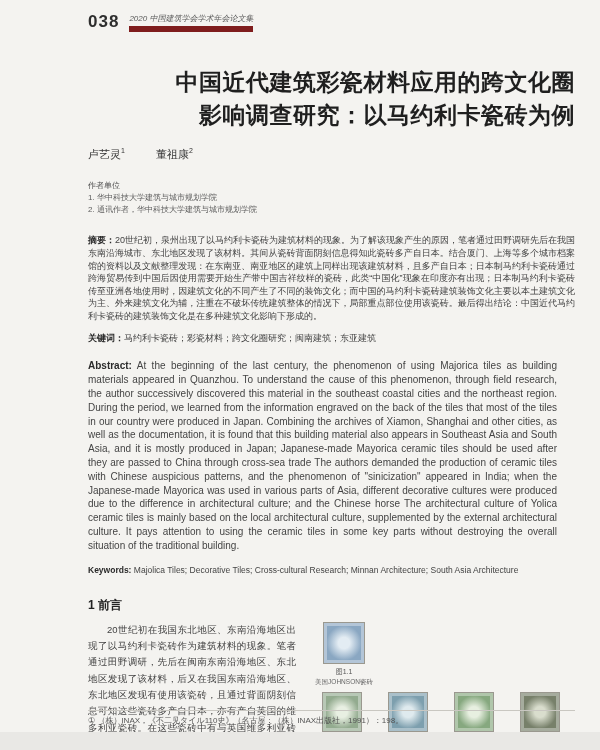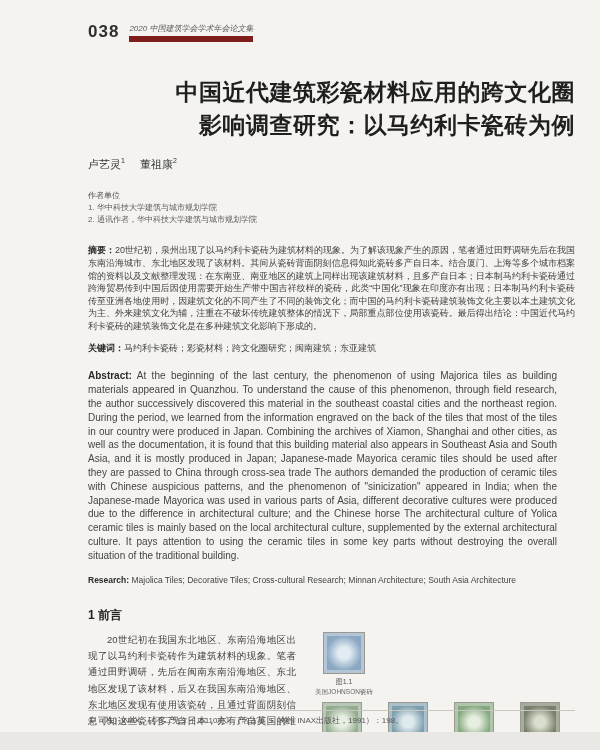--- a/index.html
+++ b/index.html
@@ -1,31 +1,31 @@
 <!DOCTYPE html>
 <html><head>
 <meta charset="utf-8">
 <style>
   html,body{margin:0;padding:0;background:#e9e8e5;}
   .page{
     width:600px;height:732px;box-sizing:border-box;position:relative;
     margin:0 auto;background:#f4f3f0;overflow:hidden;
-    padding:22px 25px 0 88px;
+    padding:12px 25px 0 88px;
     font-family:"Liberation Sans","DejaVu Sans",sans-serif;
     color:#3f3f3f;
   }
   
   .page-header{display:flex;align-items:flex-end;gap:10px;}
   .page-num{font-size:17px;font-weight:bold;color:#2e2e2e;letter-spacing:1px;}
   .proc-title{font-size:8px;color:#5a5a5a;padding-bottom:2px;border-bottom:6px solid #7f1d1d;font-style:italic;}
   
   .title{margin:34px 0 0 0;font-size:23px;line-height:1.42;font-weight:bold;color:#1f1f1f;letter-spacing:0.5px;text-align:right;}
   
   .authors{margin-top:16px;font-size:11px;color:#333;}
-  .authors .a2{margin-left:12px;}
+  .authors .a2{margin-left:28px;}
   .authors sup{font-size:7px;color:#333;}
   
   .affiliation{margin-top:18px;font-size:8px;color:#5c5c5c;line-height:1.5;}
   .affil-label{color:#4a4a4a;}
   
   .abstract-cn{margin:18px 0 0 0;font-size:9px;line-height:1.4;text-align:justify;color:#424242;}
   .abstract-cn b{color:#2b2b2b;}
   .keywords-cn{margin:10px 0 0 0;font-size:9px;color:#424242;}
   .keywords-cn b{color:#2b2b2b;}
   
@@ -85,21 +85,21 @@
     <div>1. 华中科技大学建筑与城市规划学院</div>
     <div>2. 通讯作者，华中科技大学建筑与城市规划学院</div>
   </div>
 
   <p class="abstract-cn"><b>摘要：</b><span>20世纪初，泉州出现了以马约利卡瓷砖为建筑材料的现象。为了解该现象产生的原因，笔者通过田野调研先后在我国东南沿海城市、东北地区发现了该材料。其间从瓷砖背面阴刻信息得知此瓷砖多产自日本。结合厦门、上海等多个城市档案馆的资料以及文献整理发现：在东南亚、南亚地区的建筑上同样出现该建筑材料，且多产自日本；日本制马约利卡瓷砖通过跨海贸易传到中国后因使用需要开始生产带中国吉祥纹样的瓷砖，此类“中国化”现象在印度亦有出现；日本制马约利卡瓷砖传至亚洲各地使用时，因建筑文化的不同产生了不同的装饰文化；而中国的马约利卡瓷砖建筑装饰文化主要以本土建筑文化为主、外来建筑文化为辅，注重在不破坏传统建筑整体的情况下，局部重点部位使用该瓷砖。最后得出结论：中国近代马约利卡瓷砖的建筑装饰文化是在多种建筑文化影响下形成的。</span></p>
 
   <p class="keywords-cn"><b>关键词：</b><span>马约利卡瓷砖；彩瓷材料；跨文化圈研究；闽南建筑；东亚建筑</span></p>
 
   <p class="abstract-en"><b>Abstract:</b> <span>At the beginning of the last century, the phenomenon of using Majorica tiles as building materials appeared in Quanzhou. To understand the cause of this phenomenon, through field research, the author successively discovered this material in the southeast coastal cities and the northeast region. During the period, we learned from the information engraved on the back of the tiles that most of the tiles in our country were produced in Japan. Combining the archives of Xiamon, Shanghai and other cities, as well as the documentation, it is found that this building material also appears in Southeast Asia and South Asia, and it is mostly produced in Japan; Japanese-made Mayorica ceramic tiles should be used after they are passed to China through cross-sea trade The authors demanded the production of ceramic tiles with Chinese auspicious patterns, and the phenomenon of "sinicization" appeared in India; when the Japanese-made Mayorica was used in various parts of Asia, different decorative cultures were produced due to the difference in architectural culture; and the Chinese horse The architectural culture of Yolica ceramic tiles is mainly based on the local architectural culture, supplemented by the external architectural culture. It pays attention to using the ceramic tiles in some key parts without destroying the overall situation of the traditional building.</span></p>
 
-  <p class="keywords-en"><b>Research:</b> <span>Majolica Tiles; Decorative Tiles; Cross-cultural Research; Minnan Architecture; South Asia Architecture</span></p>
+  <p class="keywords-en"><b>Keywords:</b> <span>Majolica Tiles; Decorative Tiles; Cross-cultural Research; Minnan Architecture; South Asia Architecture</span></p>
 
   <h2 class="sec-heading">1 前言</h2>
 
   <div class="columns">
     <div class="col-left">
       <p class="body-text indent">20世纪初在我国东北地区、东南沿海地区出现了以马约利卡瓷砖作为建筑材料的现象。笔者通过田野调研，先后在闽南东南沿海地区、东北地区发现了该材料，后又在我国东南沿海地区、东北地区发现有使用该瓷砖，且通过背面阴刻信息可知这些瓷砖多产自日本，亦有产自英国的维多利亚瓷砖。在这些瓷砖中有与英国维多利亚砖相似的、以花卉几何为主题的砖，亦有以日本富士山为主题的瓷砖，更出现了带中国吉祥纹样的瓷砖（图1，用于中国东北的桥号上），而同样也出现了以印度神像为纹样的瓷砖</p>
     </div>
     <div class="col-right">
       <figure>
         <div class="fig-row" id="fig-row-1">

